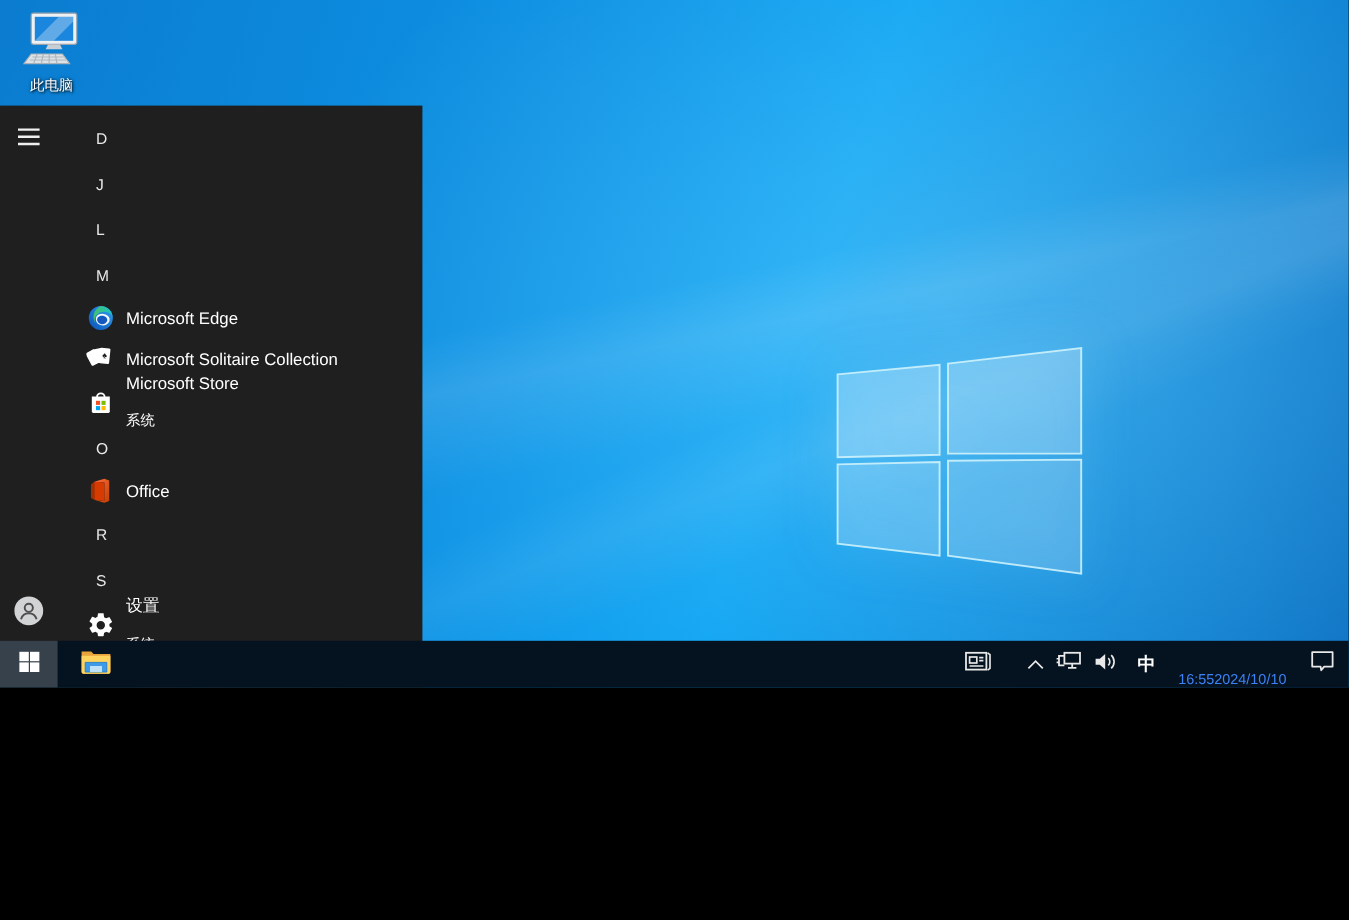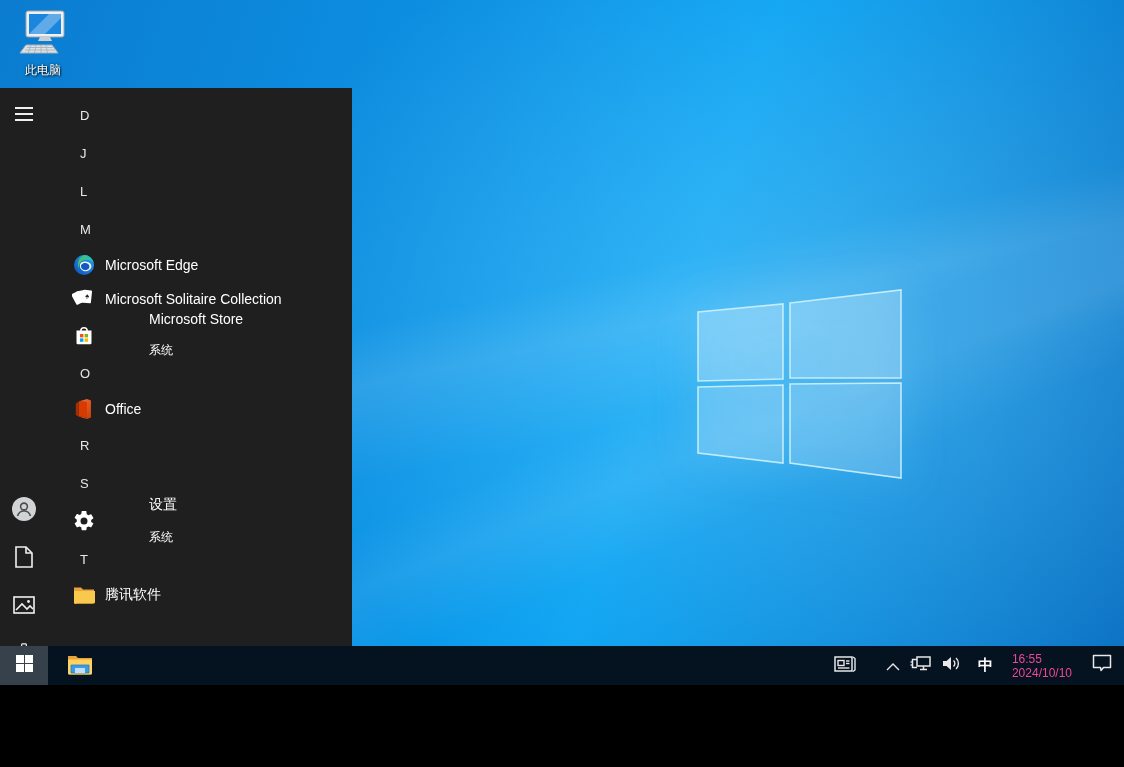--- a/index.html
+++ b/index.html
@@ -1,18 +1,18 @@
 <!DOCTYPE html>
 <html><head>
 <meta charset="utf-8">
 <style>
   * { margin:0; padding:0; box-sizing:border-box; }
   html,body { width:1124px; height:767px; overflow:hidden; background:#000;
               font-family:"Liberation Sans","DejaVu Sans",sans-serif; }
-  .screen { position:relative; width:1124px; height:685px; overflow:hidden; }
+  .screen { position:relative; width:1124px; height:573px; overflow:hidden; }
 
   
   .wallpaper { position:absolute; inset:0;
     background:
       radial-gradient(ellipse 900px 700px at 71% 47%, rgba(140,220,255,.38), rgba(140,220,255,0) 62%),
       linear-gradient(108deg,#0b7cd0 0%,#0d92e4 38%,#09a2f2 58%,#0b85d6 82%,#0a70c2 100%);
   }
   .beam { position:absolute; left:-20%; right:-20%; top:-20%; bottom:-20%; pointer-events:none; }
   .beam.b1 { background:linear-gradient(to bottom, rgba(255,255,255,0) 44%, rgba(255,255,255,.10) 50%, rgba(255,255,255,0) 60%); transform:rotate(-12deg); }
   .beam.b2 { background:linear-gradient(to bottom, rgba(255,255,255,0) 60%, rgba(255,255,255,.07) 66%, rgba(255,255,255,0) 74%); transform:rotate(-22deg); }
@@ -27,39 +27,39 @@
   .start-menu { position:absolute; left:0; top:88px; width:352px; height:640px;
       background:#1f1f1f; display:flex; z-index:5; }
   .rail { width:48px; height:100%; position:relative; flex:none; }
   .rail-btn { width:48px; height:48px; display:flex; align-items:center; justify-content:center; cursor:pointer; }
   .rail-top { position:absolute; top:4px; left:0; }
   .rail-bottom { position:absolute; bottom:1px; left:0; display:flex; flex-direction:column; }
   .app-list { flex:1; padding-top:8px; overflow:hidden; }
   .letter-row { height:38px; display:flex; align-items:center; padding-left:32px; cursor:pointer; }
   .letter-row span { font-size:13px; color:#e8e8e8; }
   .app-row { height:34px; display:flex; align-items:center; padding-left:24px; cursor:pointer; position:relative; }
-  .app-row.two-line { height:38px;gap:44px; }
+  .app-row.two-line { height:38px; }
   .app-icon { width:24px; height:24px; flex:none; display:flex; align-items:center; justify-content:center; }
   .app-text { margin-left:9px; display:flex; flex-direction:column; justify-content:center; }
   .app-label { font-size:14px; color:#ffffff; white-space:nowrap; }
   .app-sub { font-size:12px; color:#ffffff; margin-top:15px; }
   .row-chevron { position:absolute; right:22px; top:50%; transform:translateY(-50%); }
 
   
   .taskbar { position:absolute; left:0; bottom:0; width:1124px; height:39px;
       background:#05121f; display:flex; align-items:stretch; z-index:10; }
   .tb-btn { width:48px; display:flex; align-items:center; justify-content:center; cursor:pointer; flex:none; }
   .tb-btn.active { background:rgba(255,255,255,.20); }
   .tb-app { width:40px; margin-left:12px; display:flex; align-items:center; justify-content:center; cursor:pointer; flex:none; }
   .tray { margin-left:auto; display:flex; align-items:stretch; }
   .tray-btn { display:flex; align-items:center; justify-content:center; padding:0 5px; cursor:pointer; }
   .tray-btn.news { padding:0 8px; margin-right:16px; }
   .ime { font-size:15px; font-weight:bold; color:#fff; padding:0 6px; }
-  .clock { display:flex; flex-direction:column; align-items:flex-start; justify-content:center;
-           color:#ec4899; font-size:12px; line-height:14px; padding:0 8px; cursor:default; }
+  .clock { display:flex; flex-direction:row; align-items:flex-end; justify-content:center;
+           color:#3b82f6; font-size:12px; line-height:14px; padding:0 8px; cursor:default; }
   .tray-btn.action { padding:0 12px; }
 </style>
 </head>
 <body>
 
 <div class="screen">
 
   <div class="wallpaper">
     <div class="beam b1"></div>
     <div class="beam b2"></div>

